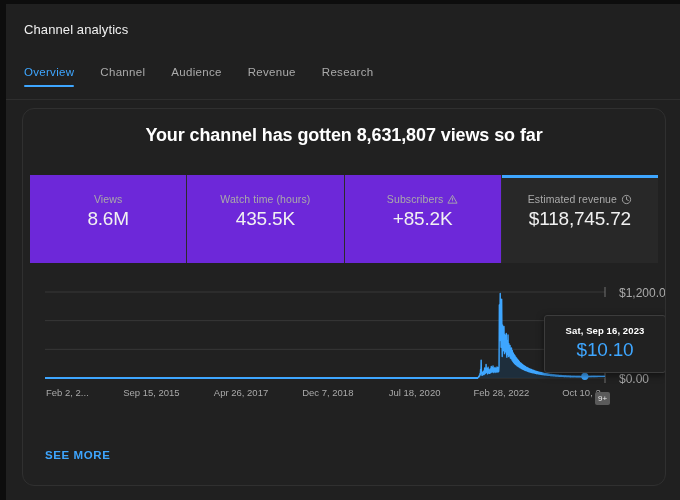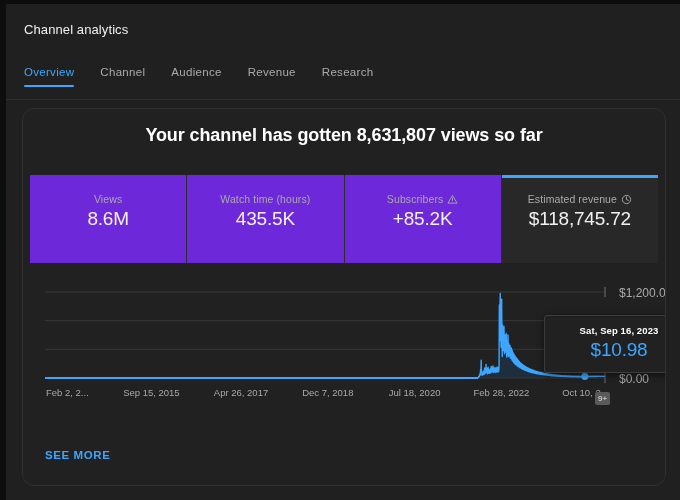--- a/index.html
+++ b/index.html
@@ -175,21 +175,21 @@
     color: #aaaaaa;
     white-space: nowrap;
   }
 
   
   .tooltip {
     position: absolute;
     left: 521px;
     top: 206px;
     width: 100px;
-    padding: 9px 10px 11px 24px;
+    padding: 9px 10px 11px 10px;
     background: #212121;
     border: 1px solid #3c3c3c;
     border-radius: 3px;
     box-shadow: 0 2px 7px rgba(0,0,0,.55);
     text-align: center;
     z-index: 6;
   }
   .tooltip-date {
     font-size: 9.5px;
     font-weight: 700;
@@ -303,21 +303,21 @@
       <div id="y-axis-labels">
           <div class="ylab" style="left: 596px; top: -1px;">$1,200.00</div>
           <div class="ylab" style="left: 596px; top: 27.6667px;">$800.00</div>
           <div class="ylab" style="left: 596px; top: 56.3333px;">$400.00</div>
           <div class="ylab" style="left: 596px; top: 85px;">$0.00</div>
         </div>
     </div>
 
     <div class="tooltip">
       <div class="tooltip-date">Sat, Sep 16, 2023</div>
-      <div class="tooltip-value">$10.98</div>
+      <div class="tooltip-value">$10.10</div>
     </div>
 
     <div class="point-badge">9+</div>
 
     <div class="see-more">SEE MORE</div>
 
   </div>
 </div>
 
 </body></html>

